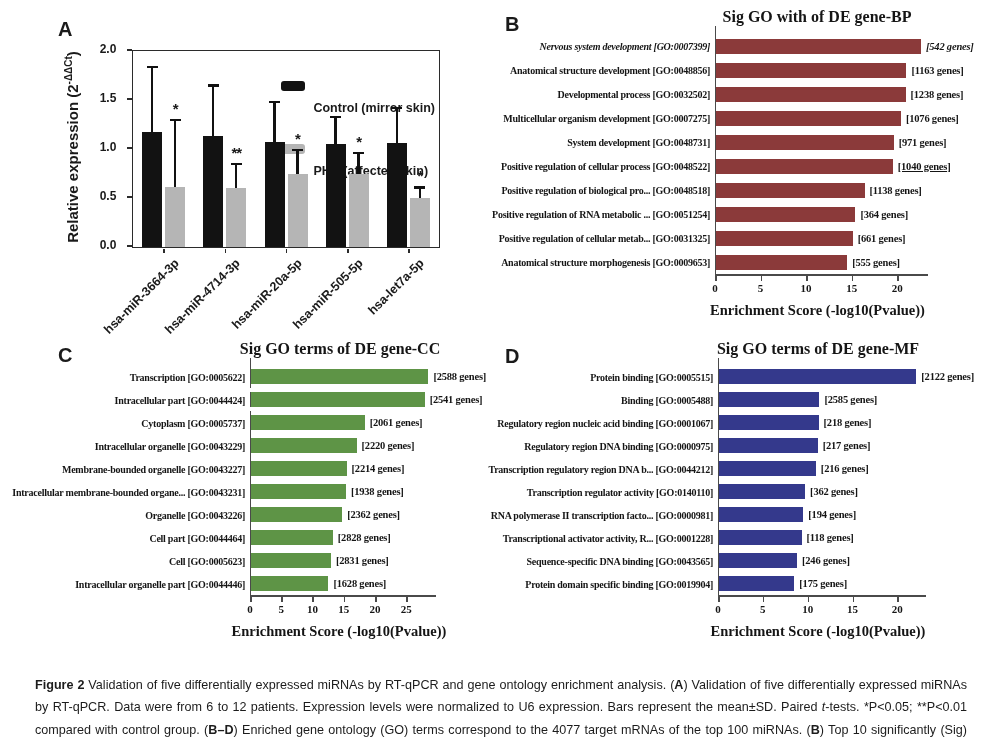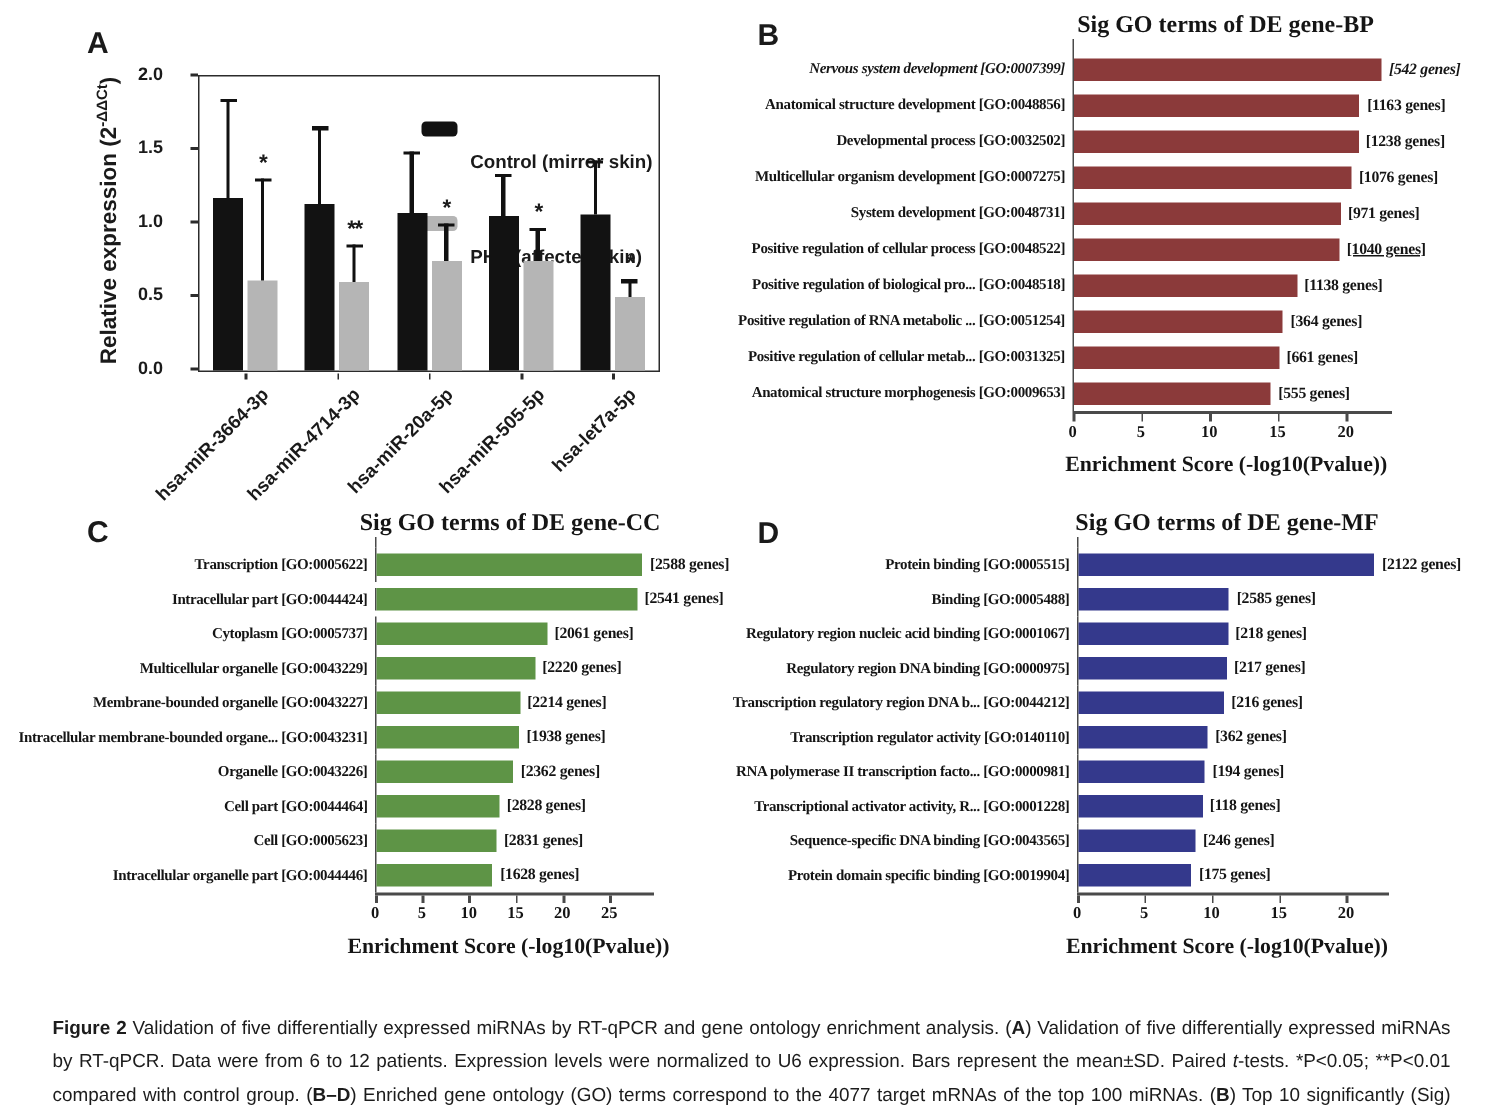--- a/index.html
+++ b/index.html
@@ -9,21 +9,21 @@
                   font-family:"Liberation Sans",sans-serif; }
 
   
   #panelA { position:absolute; left:30px; top:10px; width:462px; height:325px; }
   #panelA .panel-letter { left:28px; top:8px; }
   .a-ylab { position:absolute; left:-83px; top:128px; width:250px; text-align:center;
             transform:rotate(-90deg); font-weight:bold; font-size:15px; white-space:nowrap; }
   .a-ylab sup { font-size:10px; }
   #a-plot { position:absolute; left:102px; top:40px; width:306px; height:196px;
             border:1.6px solid #2b2b2b; }
-  .a-ytick-label { position:absolute; left:62px; width:32px; text-align:left;
+  .a-ytick-label { position:absolute; left:62px; width:32px; text-align:center;
                    font-weight:bold; font-size:12px; }
   .a-ytick-mark { position:absolute; left:97px; width:5px; height:1.6px; background:#2b2b2b; }
   .a-group { position:absolute; bottom:0; width:43px; height:100%; }
   .a-bar { position:absolute; bottom:0; width:20px; }
   .a-err { position:absolute; width:2.4px; background:#111; }
   .a-err:before { content:""; position:absolute; top:0; left:-4.3px; width:11px; height:2.4px; background:#111; }
   .a-star { position:absolute; width:18px; text-align:center; font-weight:bold; font-size:15px; letter-spacing:-1px; }
   .a-xtick { position:absolute; width:1.6px; height:4px; background:#2b2b2b; }
   .a-cat { position:absolute; width:140px; text-align:right; font-weight:bold; font-size:12.5px;
            transform:rotate(-45deg); transform-origin:100% 0; white-space:nowrap; }
@@ -138,21 +138,21 @@
         <div class="a-cat" style="position: absolute; left: 124.6px; top: 246px;">hsa-miR-20a-5p</div>
         <div class="a-xtick" style="position: absolute; left: 317px; top: 239px;"></div>
         <div class="a-cat" style="position: absolute; left: 185.8px; top: 246px;">hsa-miR-505-5p</div>
         <div class="a-xtick" style="position: absolute; left: 378.2px; top: 239px;"></div>
         <div class="a-cat" style="position: absolute; left: 247px; top: 246px;">hsa-let7a-5p</div>
       </div>
   </div>
 
   <div id="panelB" class="go-panel">
     <div class="panel-letter">B</div>
-    <div class="go-title" style="padding-left: 134px;">Sig GO terms of DE gene-BP</div>
+    <div class="go-title" style="padding-left: 134px;">Sig GO with of DE gene-BP</div>
     <div class="go-rows">
         <div class="go-row" style="height: 8px;">
           <div class="go-label" style="width: 215px;"></div>
           <div class="go-plot"></div>
         </div>
         <div class="go-row" style="height: 24px; font-style: italic;">
           <div class="go-label" style="width: 215px;">
             <span>Nervous system development [GO:0007399]</span>
           </div>
           <div class="go-plot">
@@ -291,21 +291,21 @@
           <div class="go-label" style="width: 222px;">
             <span>Cytoplasm [GO:0005737]</span>
           </div>
           <div class="go-plot">
             <div class="go-bar" style="width: 113.67px; background: rgb(94, 148, 70);"></div>
             <span class="go-genes">[2061 genes]</span>
           </div>
         </div>
         <div class="go-row" style="height: 23px;">
           <div class="go-label" style="width: 222px;">
-            <span>Multicellular organelle [GO:0043229]</span>
+            <span>Intracellular organelle [GO:0043229]</span>
           </div>
           <div class="go-plot">
             <div class="go-bar" style="width: 105.551px; background: rgb(94, 148, 70);"></div>
             <span class="go-genes">[2220 genes]</span>
           </div>
         </div>
         <div class="go-row" style="height: 23px;">
           <div class="go-label" style="width: 222px;">
             <span>Membrane-bounded organelle [GO:0043227]</span>
           </div>

